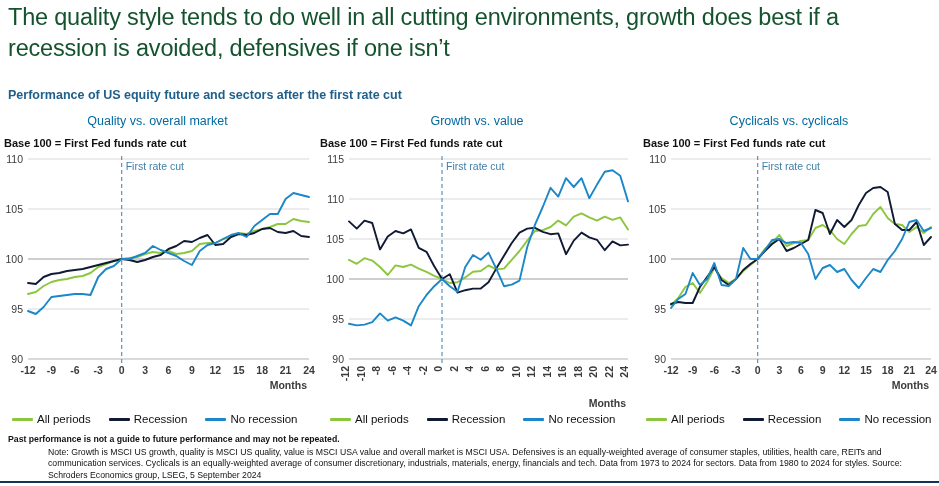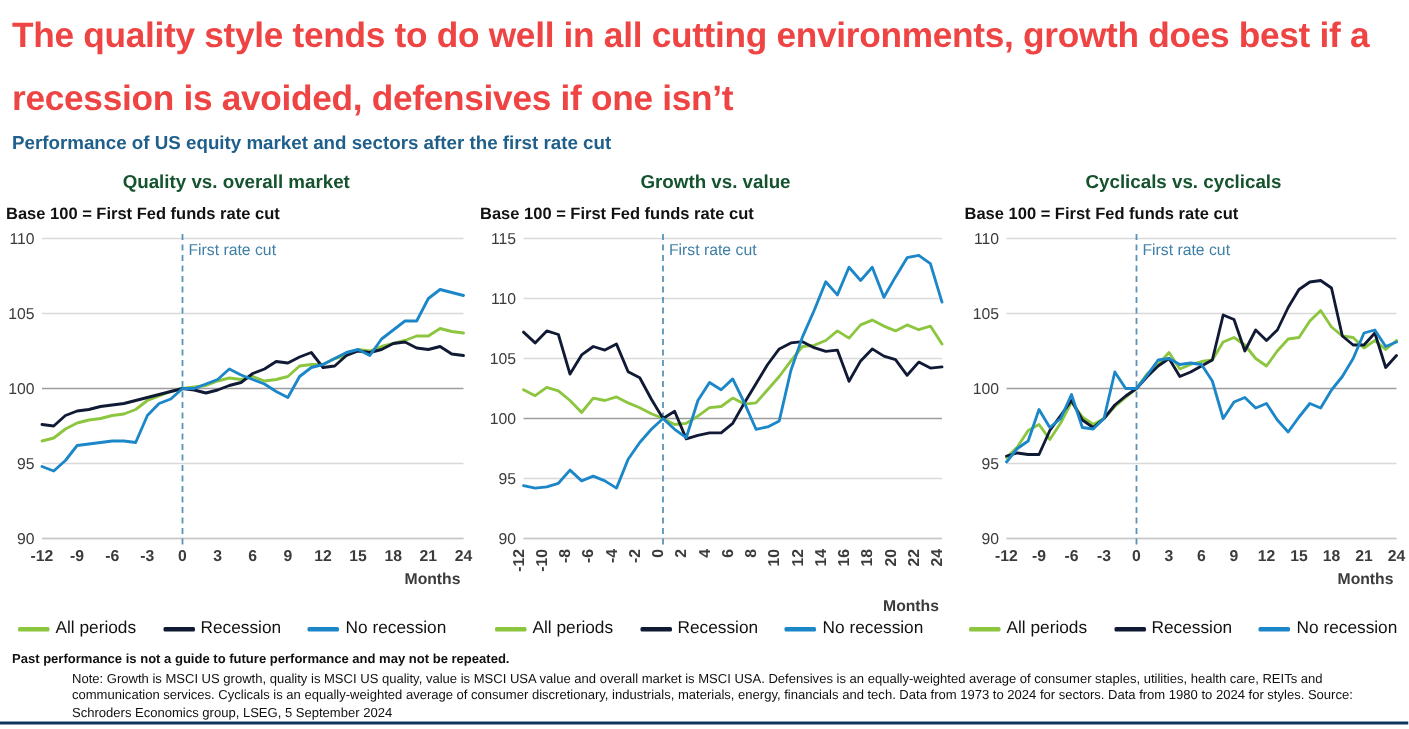--- a/index.html
+++ b/index.html
@@ -8,36 +8,36 @@
     width:939px;height:486px;
     background:#ffffff;
     font-family:"Liberation Sans", sans-serif;
     color:#1c1c1c;
     overflow:hidden;
     position:relative;
   }
   
   #headline{
     position:absolute;left:8px;top:2px;width:920px;
-    font-size:23.5px;line-height:42px;font-weight:bold;
-    color:#ef4444;letter-spacing:-0.2px;
+    font-size:23.5px;line-height:31px;font-weight:normal;
+    color:#14532d;letter-spacing:-0.2px;
   }
   #subtitle{
     position:absolute;left:8px;top:88px;
     font-size:12.5px;font-weight:bold;color:#1f5f8b;
   }
   
   .panel{position:absolute;top:112px;height:300px;}
   #panel0{left:0px;width:315px;}
   #panel1{left:316px;width:322px;}
   #panel2{left:639px;width:300px;}
 
   .panel-title{
-    text-align:center;font-size:12.5px;font-weight:bold;
-    color:#14532d;margin:0;padding-top:2px;height:17px;
+    text-align:center;font-size:12.5px;font-weight:normal;
+    color:#0369a1;margin:0;padding-top:2px;height:17px;
   }
   .panel-base{
     font-size:11px;font-weight:bold;color:#111;
     margin:6px 0 0 0;padding-left:4px;height:14px;
   }
   .chart-holder{position:relative;}
   svg{display:block;overflow:visible;}
   .gridline{stroke:#d9d9d9;stroke-width:1;}
   .zeroline{stroke:#9d9d9d;stroke-width:1.1;}
   .axisline{stroke:#c6c6c6;stroke-width:1;}
@@ -62,21 +62,21 @@
   
   #notes{position:absolute;left:8px;top:434px;width:925px;}
   #note-bold{font-size:8.7px;font-weight:bold;color:#111;line-height:11.5px;}
   #note-body{font-size:8.7px;color:#111;line-height:11.6px;margin-top:1px;margin-left:40px;}
   #bottom-rule{position:absolute;left:0;top:481px;width:939px;height:2px;background:#11345e;}
 </style>
 </head>
 <body>
 
 <div id="headline">The quality style tends to do well in all cutting environments, growth does best if a recession is avoided, defensives if one isn’t</div>
-<div id="subtitle">Performance of US equity market and sectors after the first rate cut</div>
+<div id="subtitle">Performance of US equity future and sectors after the first rate cut</div>
 
 <div class="panel" id="panel0">
   <div class="panel-title">Quality vs. overall market</div>
   <div class="panel-base">Base 100 = First Fed funds rate cut</div>
   <div class="chart-holder">
       <svg width="315" height="262" viewBox="0 0 315 262">
         <line x1="28" y1="208" x2="309" y2="208" class="gridline"></line>
         <text x="23" y="211.6" text-anchor="end" class="ytick">90</text>
         <line x1="28" y1="158" x2="309" y2="158" class="gridline"></line>
         <text x="23" y="161.6" text-anchor="end" class="ytick">95</text>

